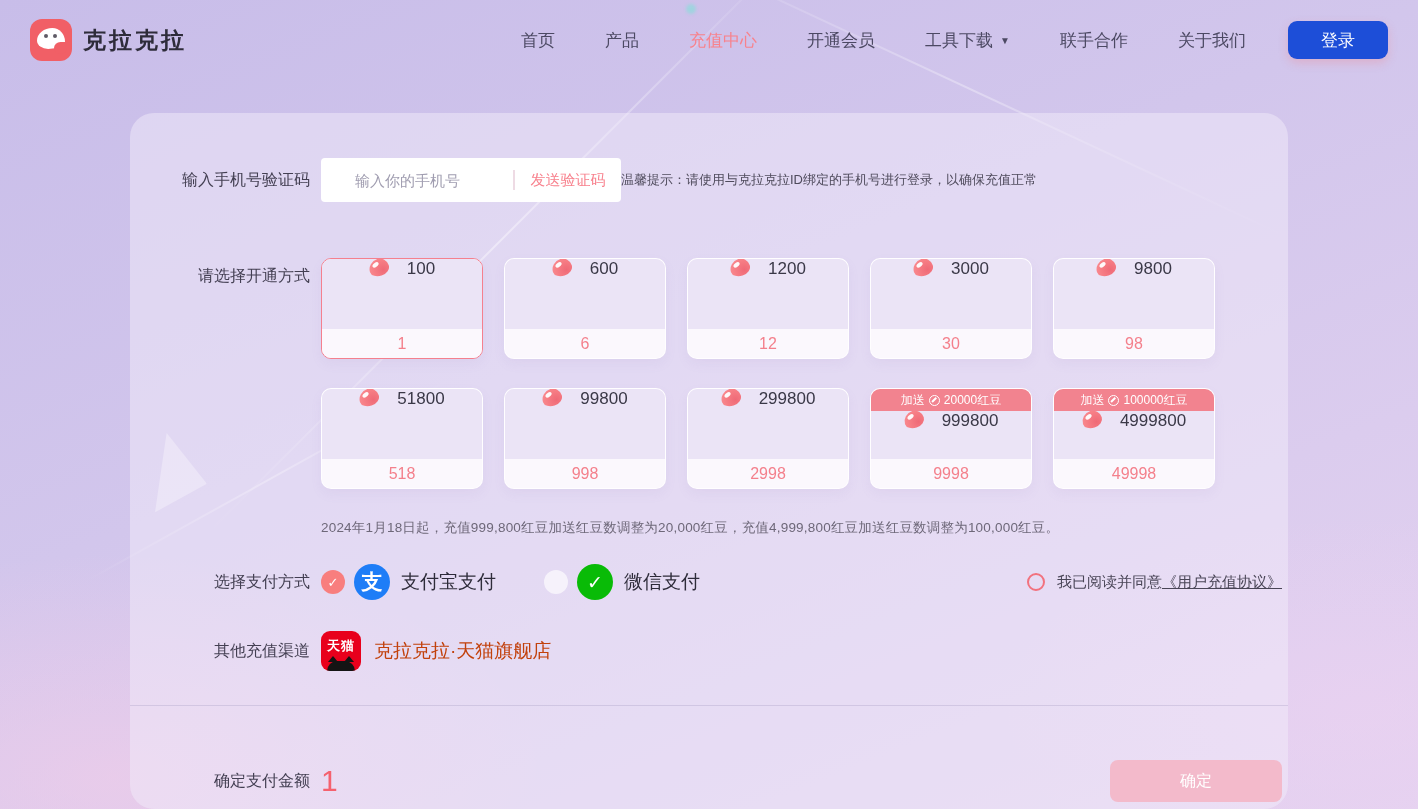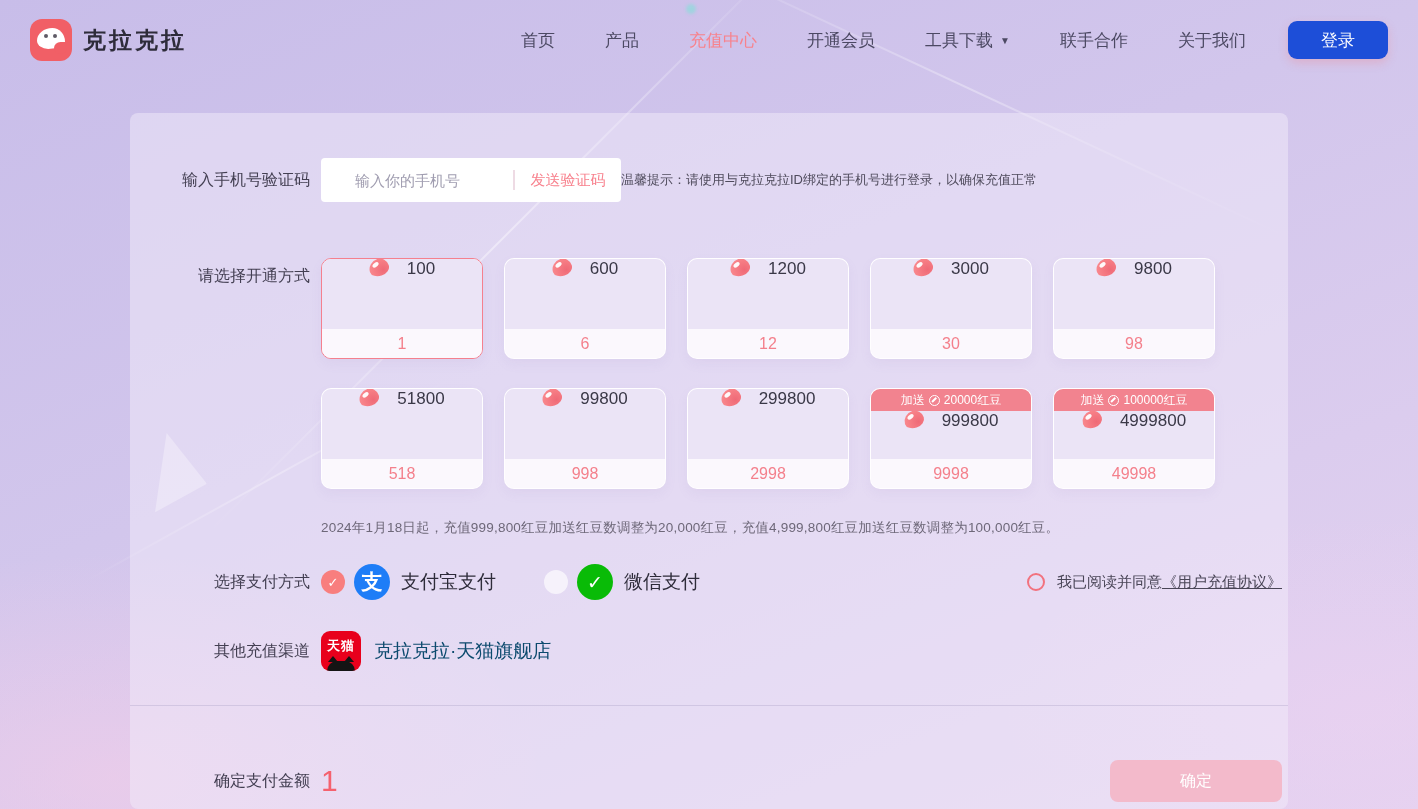--- a/index.html
+++ b/index.html
@@ -38,21 +38,21 @@
   nav { margin-left:auto; display:flex; align-items:center; gap:50px; font-size:17px; color:#4c4963; }
   .nav-item { cursor:pointer; display:flex; align-items:center; white-space:nowrap; }
   .nav-item.active { color:#F8828C; }
   .caret { font-size:10px; margin-left:7px; color:#4c4963; }
   .login-btn { margin-left:42px; width:100px; height:38px; border:none; border-radius:9px;
       background:#1d4ed8; color:#fff; font-size:17px; cursor:pointer;
       font-family:inherit; box-shadow:0 4px 10px rgba(248,110,110,.25); }
 
   
   .panel { position:relative; z-index:1; width:1158px; height:696px; margin:33px auto 0;
-      background:rgba(241,236,250,.5); border-radius:8px; padding:0; }
+      background:rgba(241,236,250,.5); border-radius:24px; padding:0; }
   .row { display:flex; align-items:center; padding-right:6px; }
   .row-label { width:180px; flex:none; text-align:right; font-size:16px; color:#433f52; }
 
   
   .phone-row { padding-top:45px; }
   .phone-box { margin-left:11px; width:300px; height:44px; background:#fff; border-radius:4px;
       display:flex; align-items:center; overflow:hidden; }
   .phone-box input { flex:1; min-width:0; border:none; outline:none; background:transparent;
       padding-left:34px; font-size:15px; color:#0f172a; font-family:Liberation Sans, sans-serif; }
   .phone-box input::placeholder { color:#a09db0; }
@@ -111,21 +111,21 @@
   .channel { margin-left:11px; display:flex; align-items:center; cursor:pointer; }
   .tmall-icon { width:40px; height:40px; border-radius:9px; background:#E8001C; position:relative;
       overflow:hidden; flex:none; }
   .tmall-icon .tm-text { position:absolute; top:6px; left:0; width:100%; text-align:center;
       color:#fff; font-size:13px; font-weight:800; letter-spacing:1px; }
   .tmall-icon .tm-cat { position:absolute; bottom:0; left:50%; transform:translateX(-50%);
       width:28px; height:10px; background:#141414; border-radius:10px 10px 0 0; }
   .tmall-icon .tm-cat::before, .tmall-icon .tm-cat::after { content:''; position:absolute; top:-5px;
       border-left:5px solid transparent; border-right:5px solid transparent; border-bottom:6px solid #141414; }
   .tmall-icon .tm-cat::before { left:1px; } .tmall-icon .tm-cat::after { right:1px; }
-  .store-name { margin-left:13px; font-size:19px; color:#0c4a6e; }
+  .store-name { margin-left:13px; font-size:19px; color:#c2410c; }
 
   .divider { margin-top:32px; height:1px; background:rgba(160,150,190,.3); }
 
   
   .footer-row { margin-top:54px; height:42px; }
   .amount { margin-left:11px; font-size:30px; color:#F5616E; font-weight:500; }
   .confirm { margin-left:auto; width:172px; height:42px; border:none; border-radius:8px;
       background:#F3BACB; color:#fff; font-size:16px; cursor:pointer; font-family:inherit; }
 </style>
 </head>

